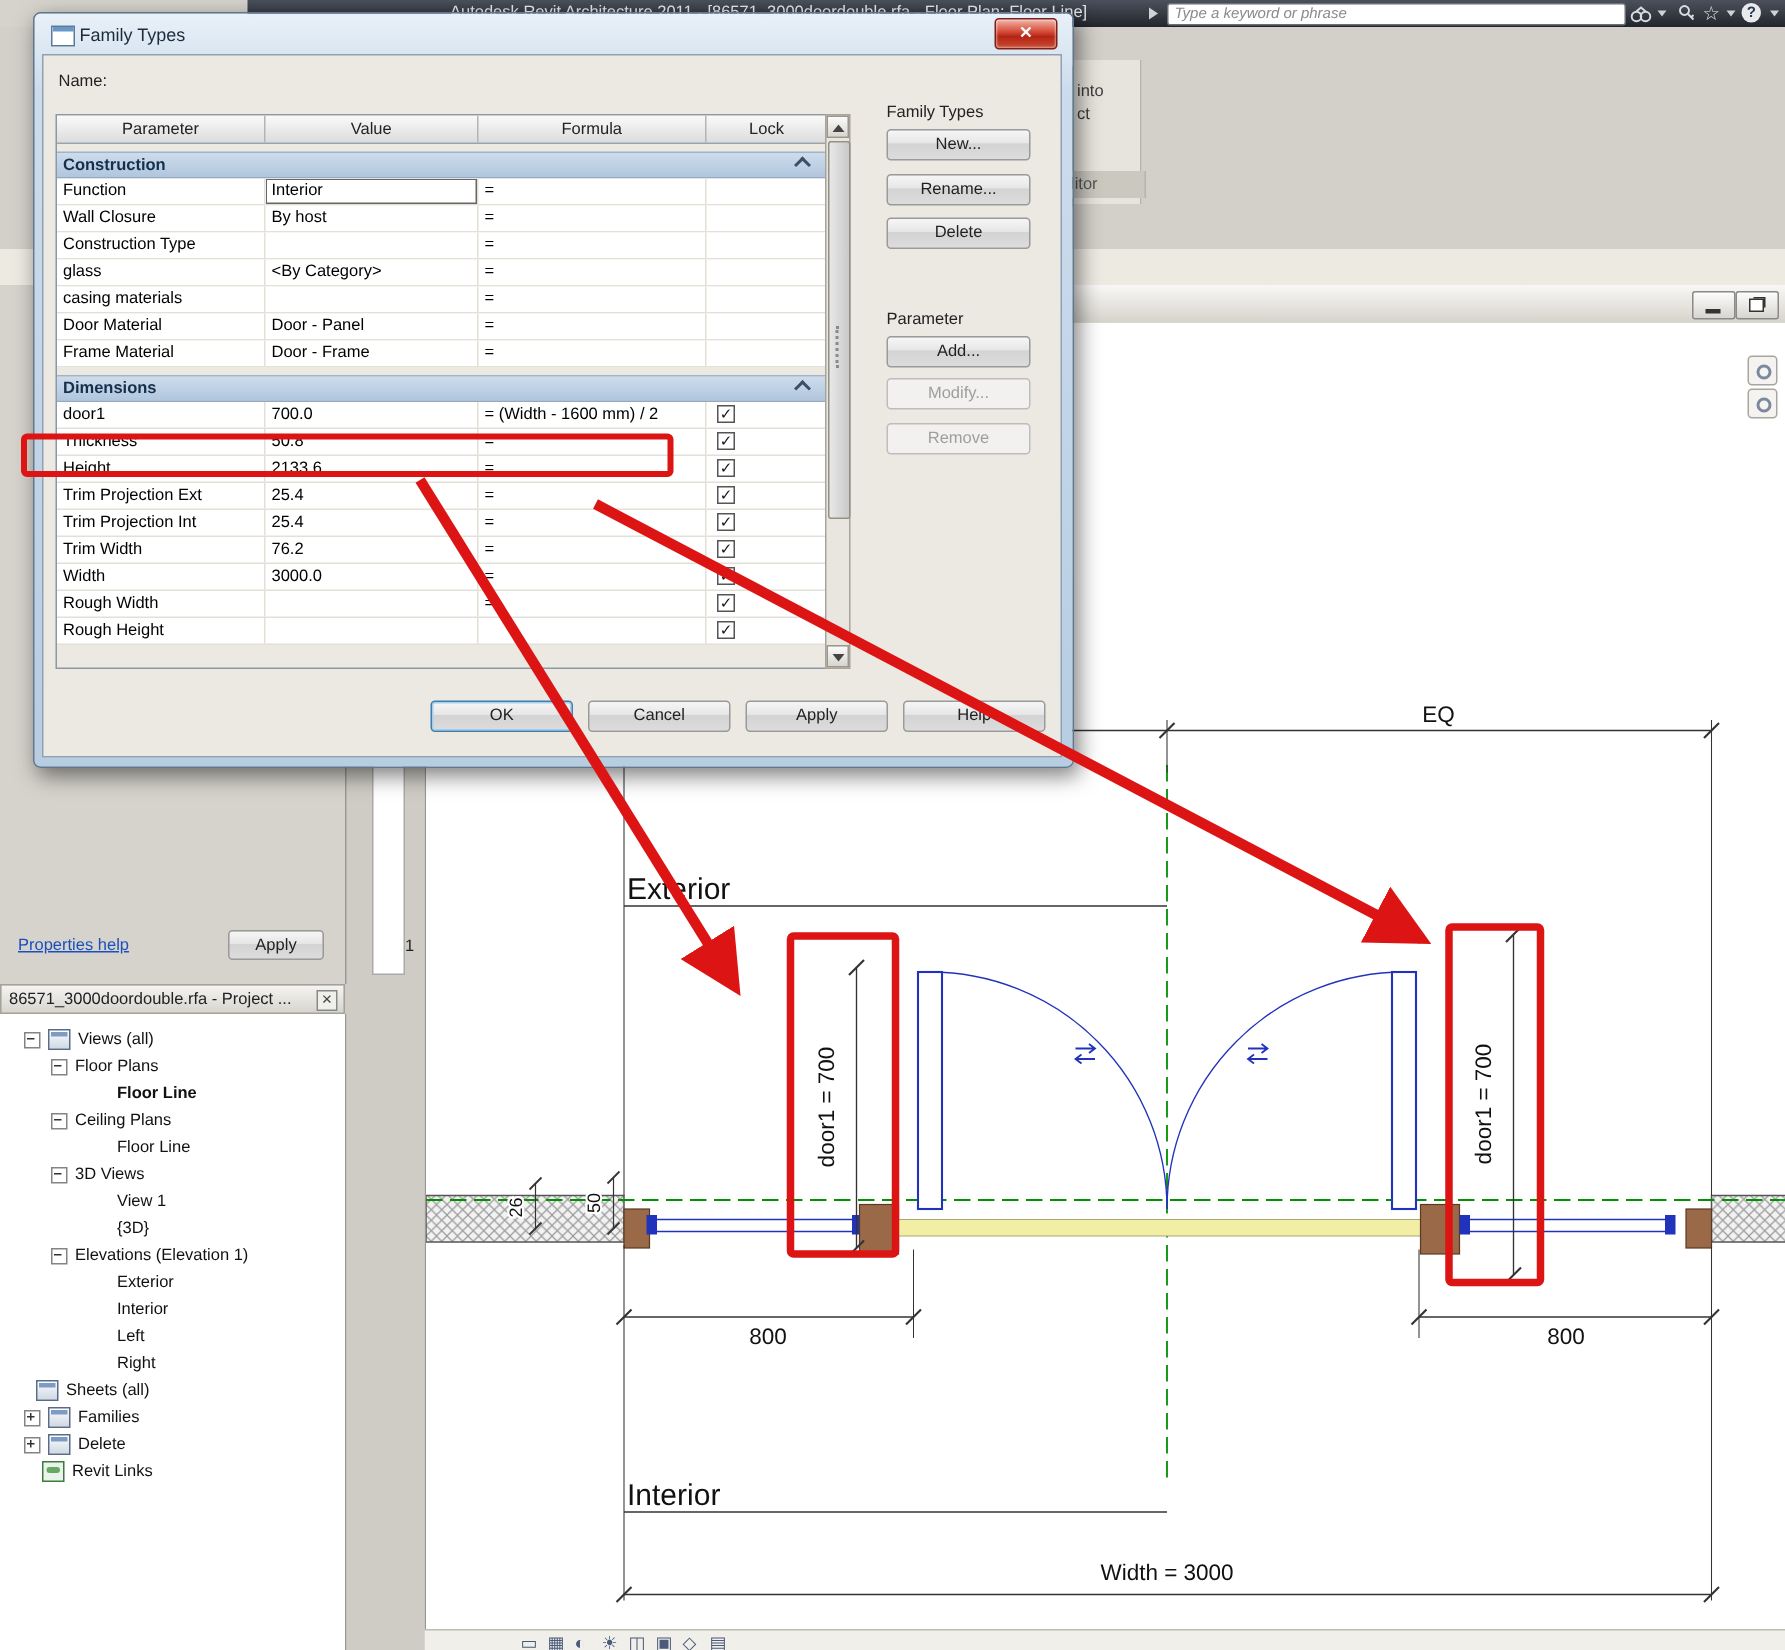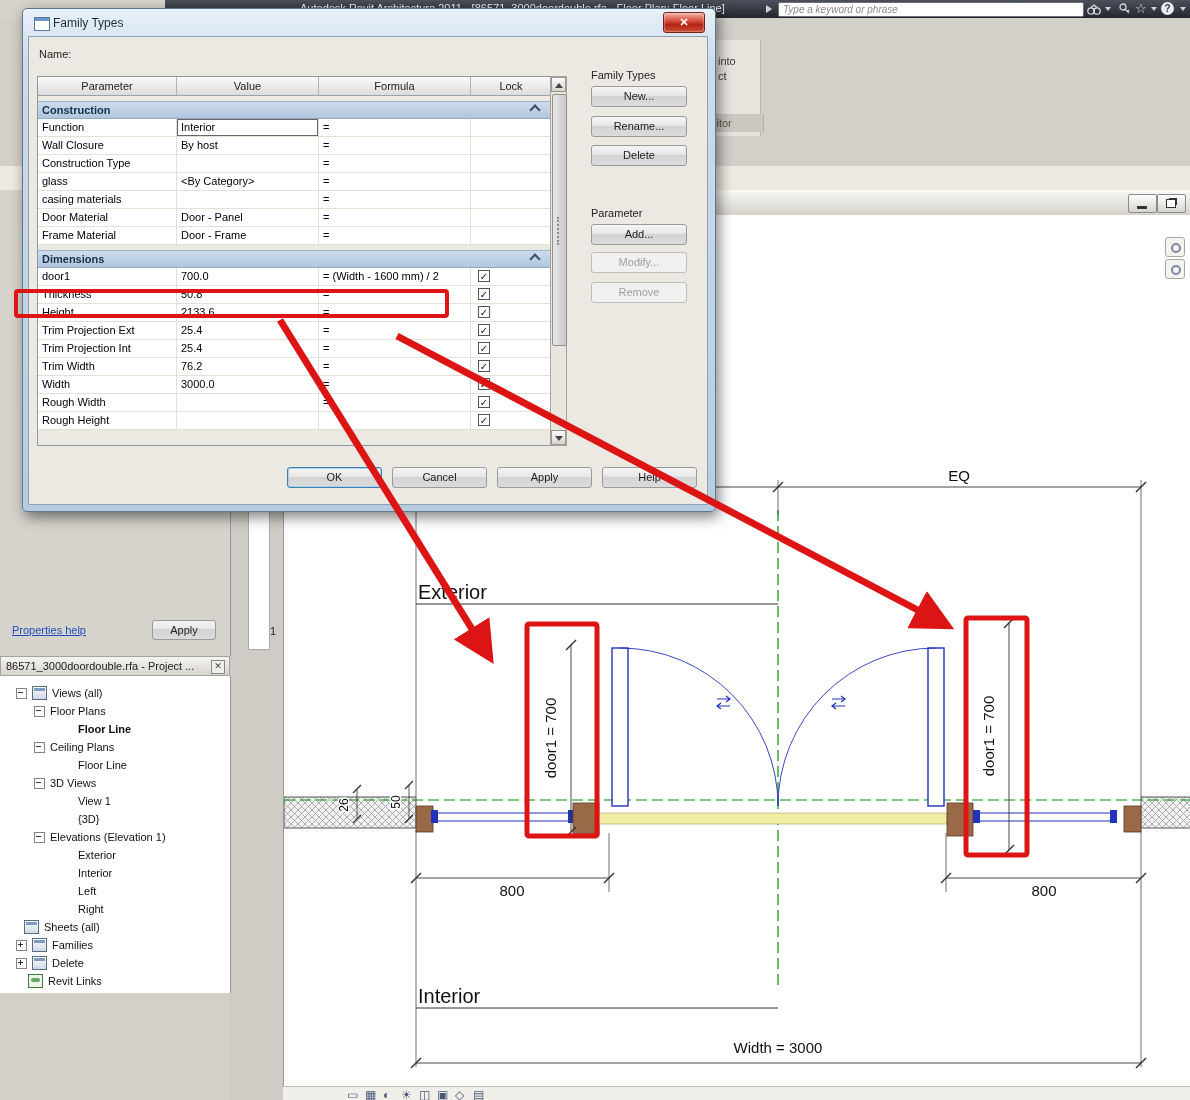--- a/index.html
+++ b/index.html
@@ -39,21 +39,21 @@
   .leftstrip{position:absolute;left:230px;top:215px;width:53px;height:885px;background:#cfccc5}
   .pal-scroll{position:absolute;left:18px;top:293px;width:20px;height:140px;background:#fff;border:1px solid #aaa}
   .pal-frag{position:absolute;left:40px;top:410px;font-size:11px;color:#222}
   .propsbottom{position:absolute;left:0;top:190px;width:230px;height:466px;background:#d6d3cc;border-right:1px solid #9b9893}
   .help-link{position:absolute;left:12px;top:434px;font-size:11px;color:#1b4fbf;text-decoration:underline}
   .btn{background:linear-gradient(#f6f6f6,#e6e6e6 45%,#d3d3d3 46%,#dcdcdc);border:1px solid #9a9a9a;border-radius:3px;font-size:11px;color:#222;text-align:center;line-height:19px;box-sizing:border-box}
   .btn.default{border-color:#3c7fb1;box-shadow:0 0 0 1px #a8d0ec inset}
   .btn.disabled{background:#f2f1ef;border-color:#bdbdbd;color:#9e9e9e}
   .browserhdr{position:absolute;left:0;top:656px;width:230px;height:20px;background:linear-gradient(#f5f4f2,#d8d5cf);border:1px solid #a5a29c;box-sizing:border-box;font-size:11px;color:#222;line-height:18px;padding-left:5px}
   .bh-close{position:absolute;right:4px;top:3px;width:12px;height:12px;border:1px solid #888;background:#efefec;font-size:9px;line-height:11px;text-align:center;color:#444}
-  .tree{position:absolute;left:0;top:676px;width:230px;height:317px;background:#fff;border-right:1px solid #9b9893;overflow:hidden}
+  .tree{position:absolute;left:0;top:676px;width:230px;height:424px;background:#fff;border-right:1px solid #9b9893;overflow:hidden}
   .ti{position:absolute;height:18px;display:flex;align-items:center;font-size:11px;color:#111;white-space:nowrap}
   .ti .bold{font-weight:bold}
   .exp{width:9px;height:9px;border:1px solid #848484;background:#fff;position:relative;margin-right:5px;flex:none}
   .exp::before{content:"";position:absolute;left:1px;top:3px;width:5px;height:1px;background:#333}
   .exp.plus::after{content:"";position:absolute;left:3px;top:1px;width:1px;height:5px;background:#333}
   .tico{width:13px;height:12px;border:1px solid #5a6c85;background:linear-gradient(#fdfdfd,#cfd8e4);margin-right:5px;flex:none;position:relative}
   .tico::before{content:"";position:absolute;left:1px;top:1px;right:1px;height:3px;background:#7d9cc4}
   .tico.i-links{border-color:#3f7a3f;background:#eaf4ea}
   .tico.i-links::before{background:#67a867;height:4px;top:3px;left:2px;right:2px;border-radius:3px}
   

